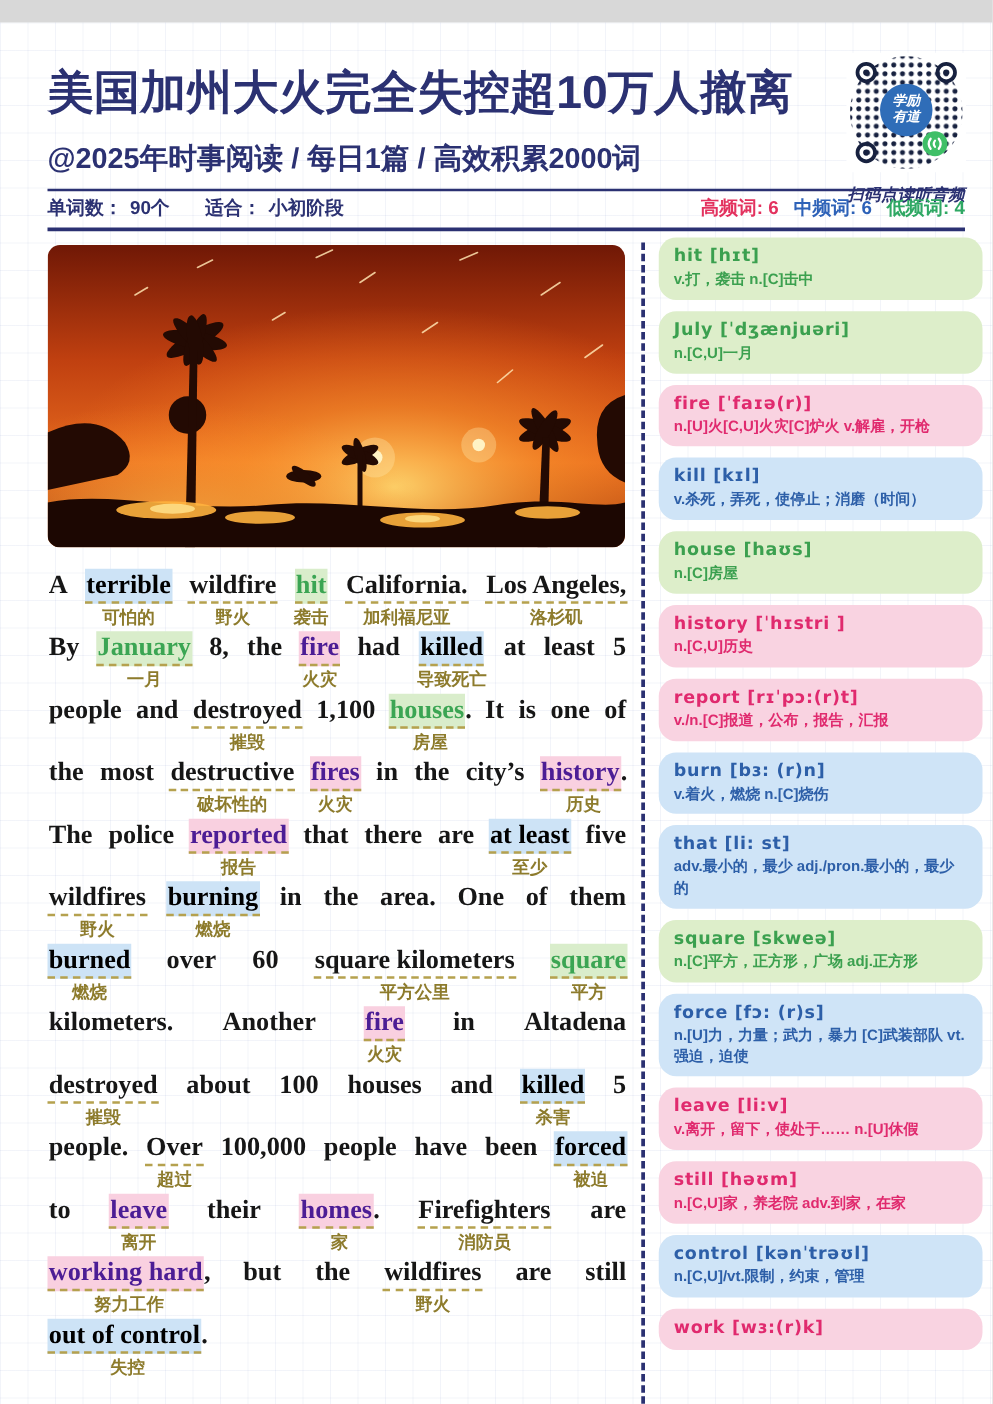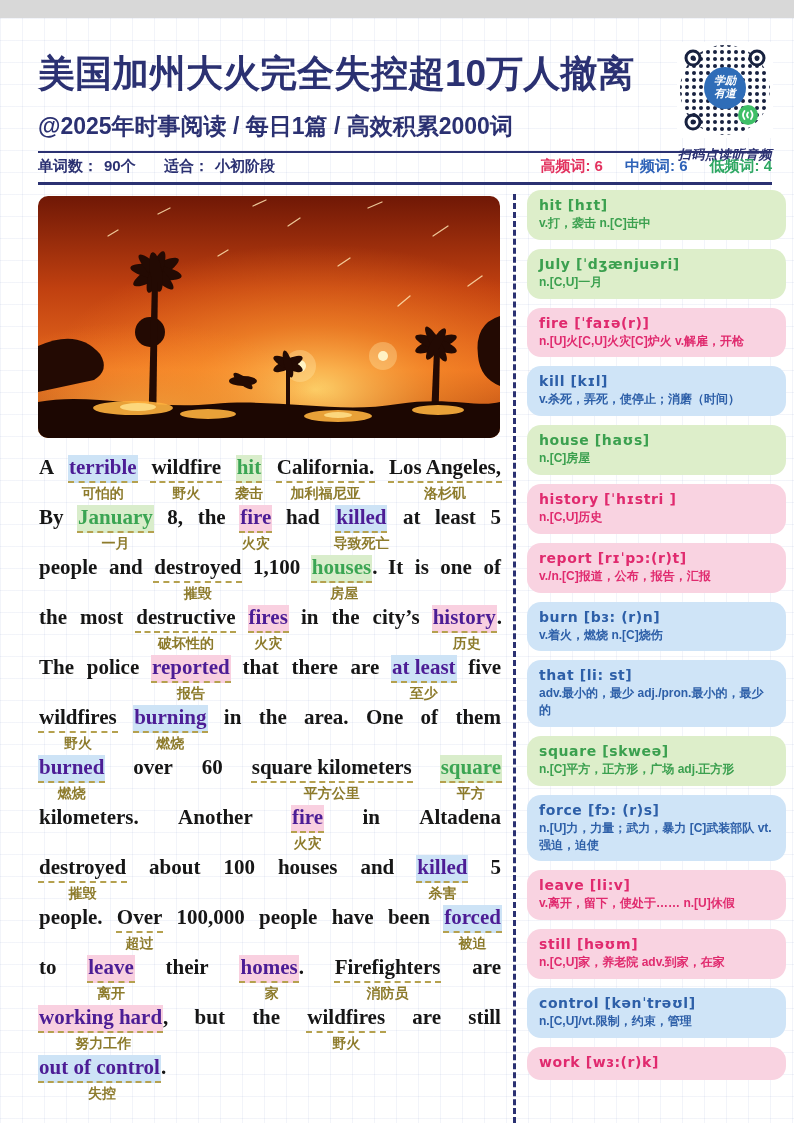--- a/index.html
+++ b/index.html
@@ -20,33 +20,33 @@
   .qr-block{position:absolute;left:664px;top:24px;width:122px;text-align:center;font-style:italic;}
   .qr-caption{margin-top:4px;font-size:13px;font-weight:900;color:#2b3172;letter-spacing:0.5px;}
   .rule{position:absolute;left:38px;width:734px;background:#2b3172;}
   .rule-thin{top:133px;height:2px;}
   .rule-thick{top:164px;height:3px;}
   
   .stats-row{position:absolute;left:38px;top:139px;width:734px;
     display:flex;justify-content:space-between;align-items:center;
     font-size:15px;font-weight:900;color:#2b3172;}
   .stats-left span{margin-right:6px;}
-  .stats-right{display:flex;gap:22px;}
+  .stats-right{display:flex;gap:12px;}
   
   .photo{position:absolute;left:38px;top:178px;width:462px;height:242px;
     border-radius:10px;overflow:hidden;}
   .article{position:absolute;left:38px;top:437px;width:464px;}
   .line{display:flex;justify-content:space-between;height:50px;}
   .line.align-left{justify-content:flex-start;}
   .tok{display:inline-flex;flex-direction:column;align-items:center;}
   .wrow{display:flex;align-items:baseline;white-space:pre;
     font-family:"Liberation Serif", serif;font-size:21px;font-weight:bold;color:#161616;}
   .w{padding:0 1px;}
   .w.u{border-bottom:2px dashed #b5a14e;padding-bottom:1px;}
-  .hl-blue{background:#cde3f6;color:#4c1d95;}
+  .hl-blue{background:#cde3f6;color:#000000;}
   .hl-green{background:#d9edcb;color:#3ba553;}
   .hl-pink{background:#f9d0e0;color:#4c1d95;text-align:right;}
   .suf{color:#161616;}
   .anno{height:23px;line-height:21px;font-size:14px;font-weight:bold;color:#8d7b2c;
     font-family:"Liberation Sans", sans-serif;}
   
   .v-divider{position:absolute;left:513px;top:176px;height:947px;
     border-left:3px dashed #2b3172;}
   .vocab{position:absolute;left:527px;top:172px;width:259px;}
   .card{border-radius:14px;padding:7px 12px 8px 12px;margin-bottom:9px;}

